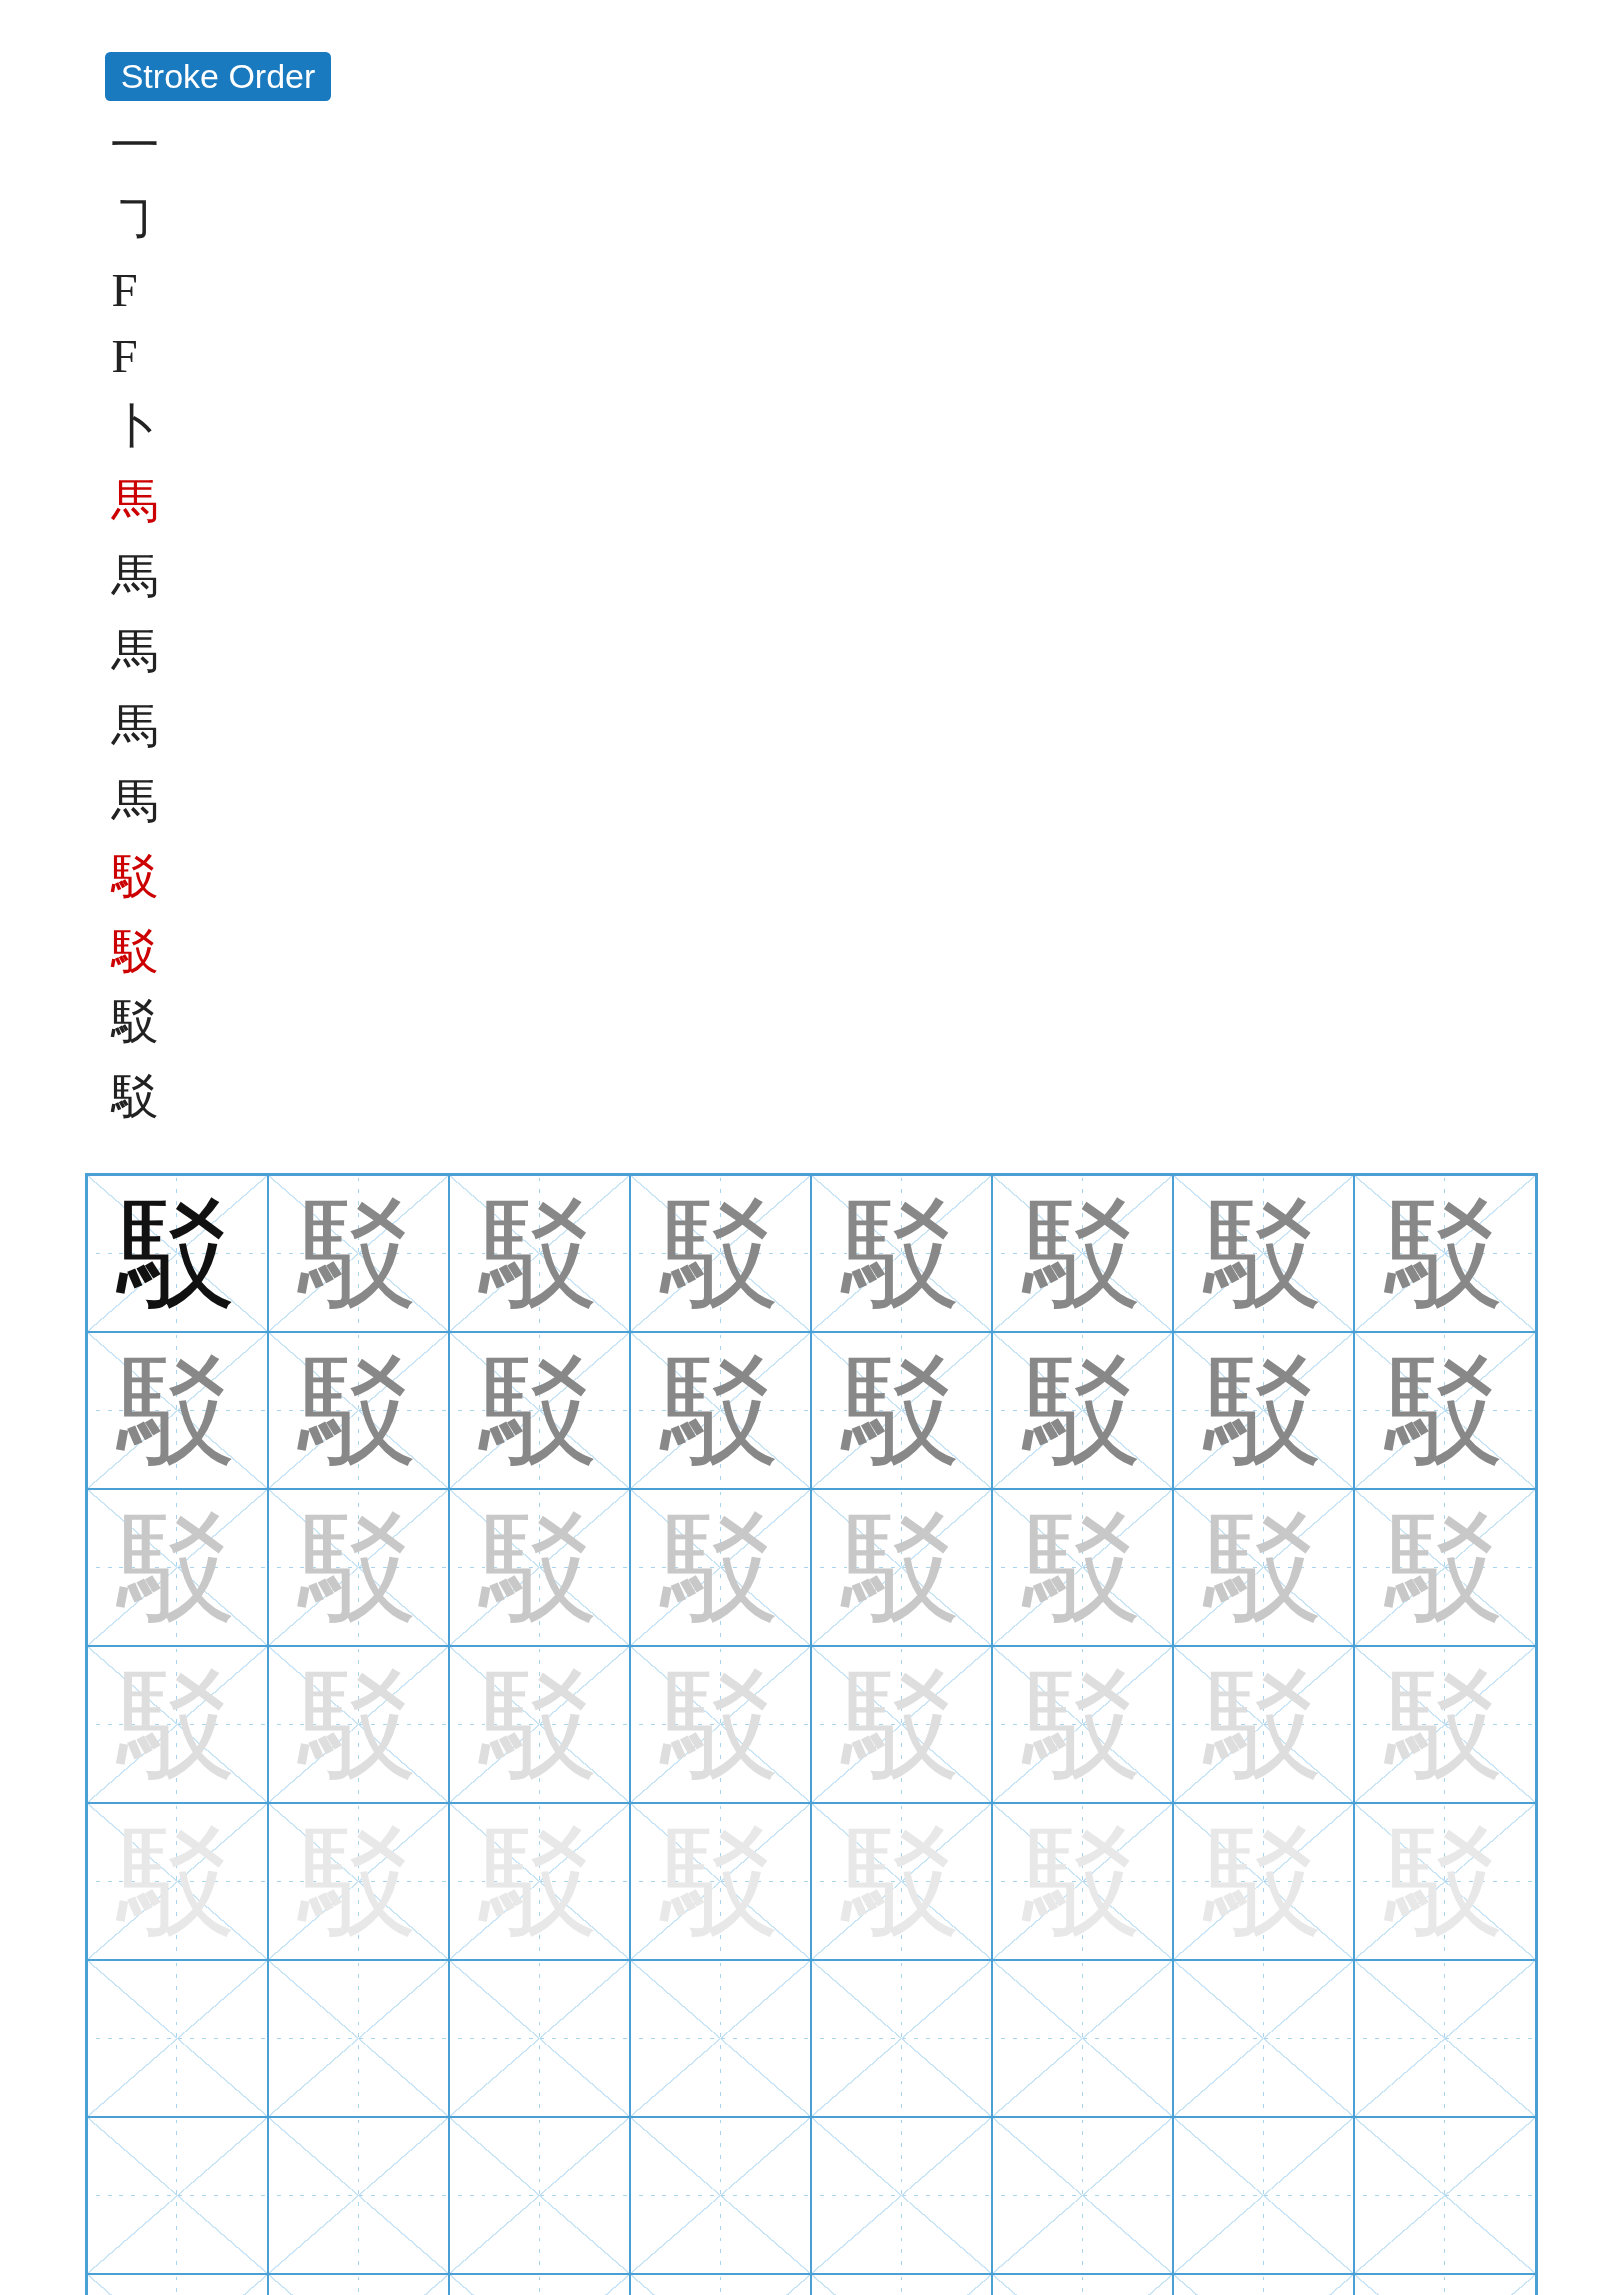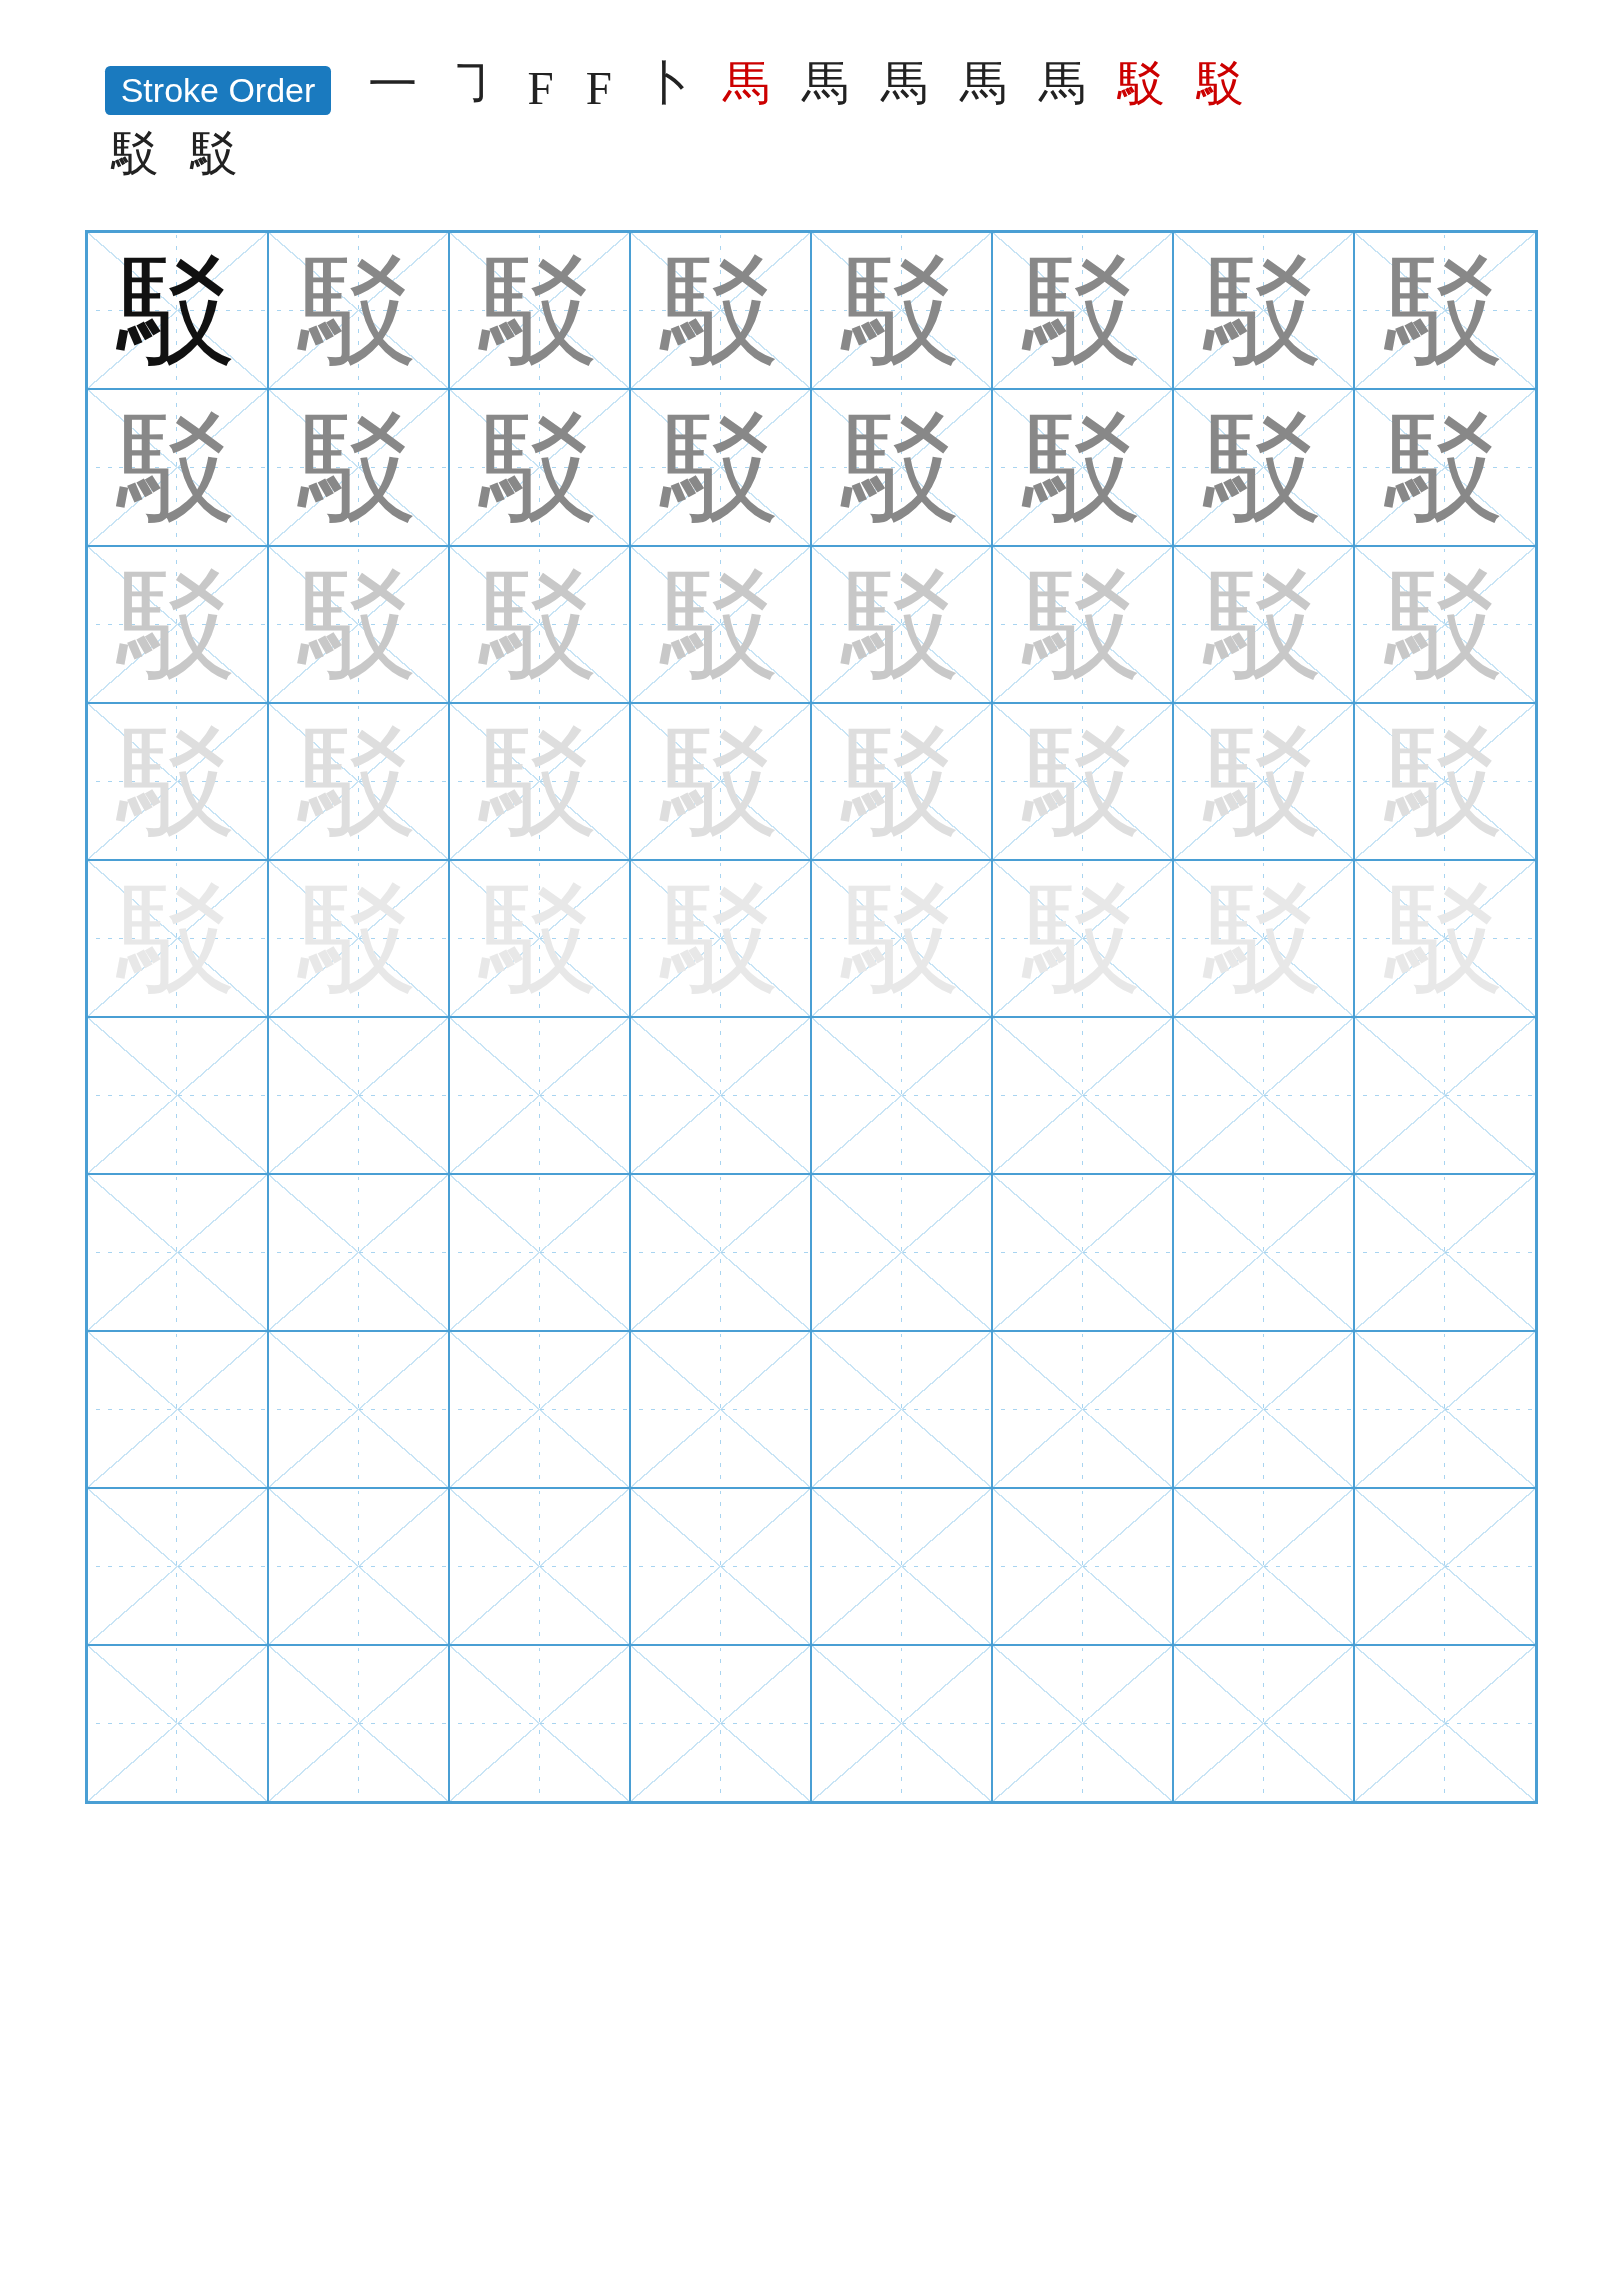--- a/index.html
+++ b/index.html
@@ -31,24 +31,25 @@
     }
 
     .stroke-order-section {
       width: 100%;
       margin-bottom: 39px;
       padding-left: 26px;
     }
 
     .stroke-order-row {
       display: flex;
-      align-items: flex-end;
+      align-items: flex-start;
       flex-wrap: wrap;
-      gap: 19px;
+      gap: 12px;
       margin-bottom: 6.5px;
+      flex-direction: column;
     }
 
     .stroke-order-label {
       background: #1a7abf;
       color: white;
       font-size: 34px;
       padding: 5.2px 15.7px;
       border-radius: 5.2px;
       margin-right: 13px;
       font-family: Arial, sans-serif;

